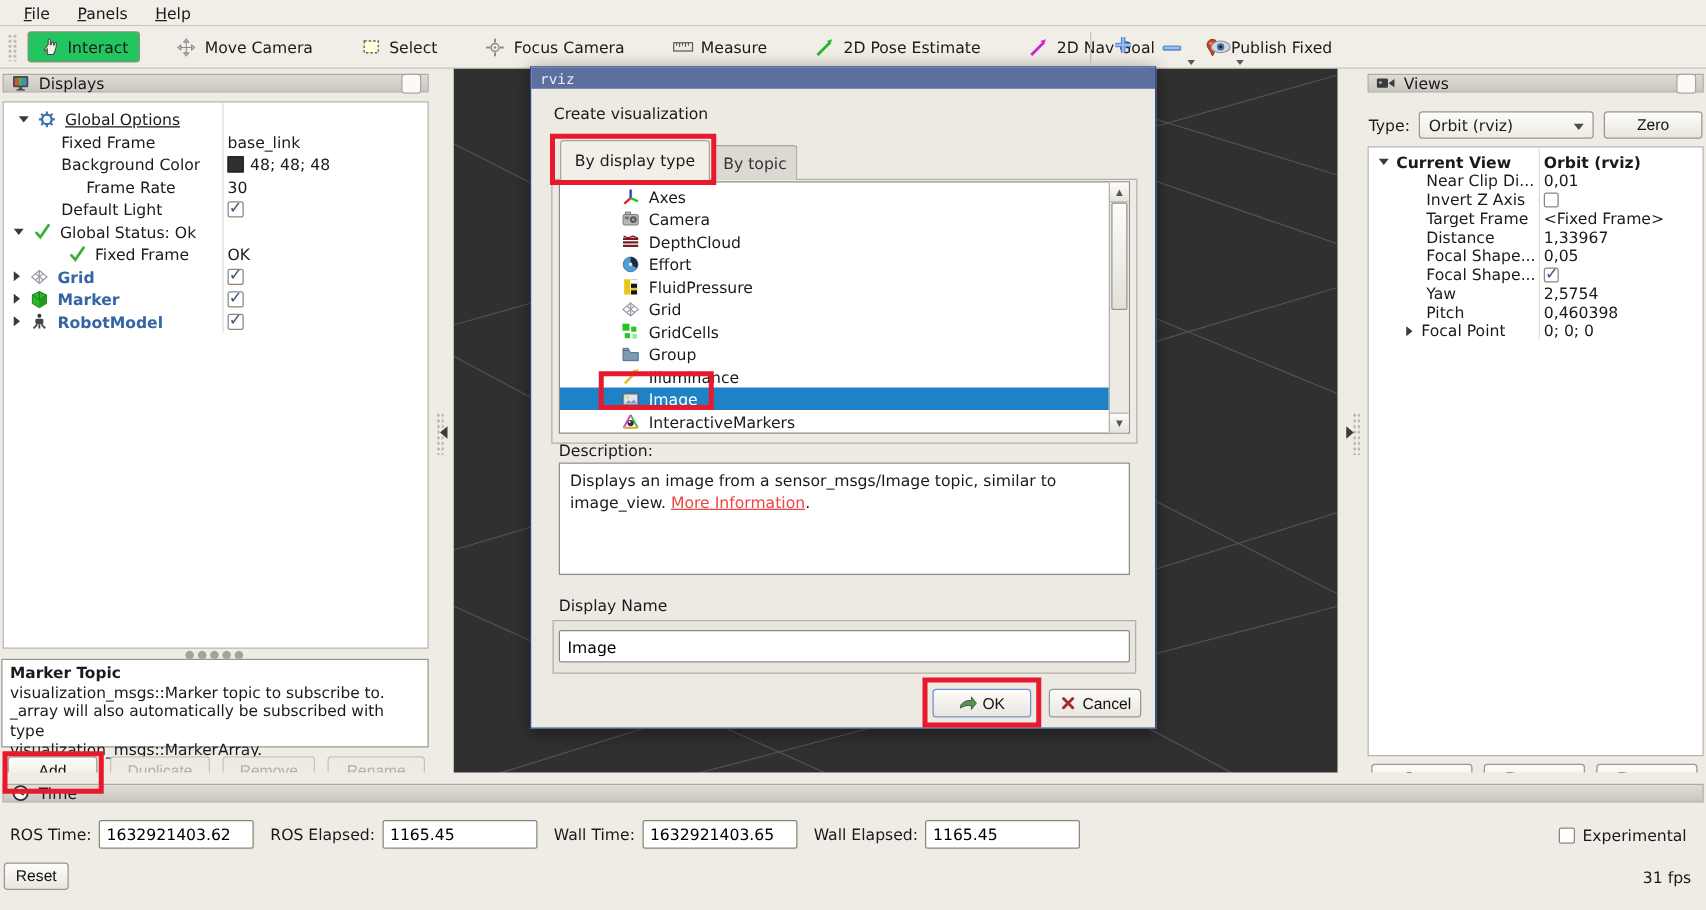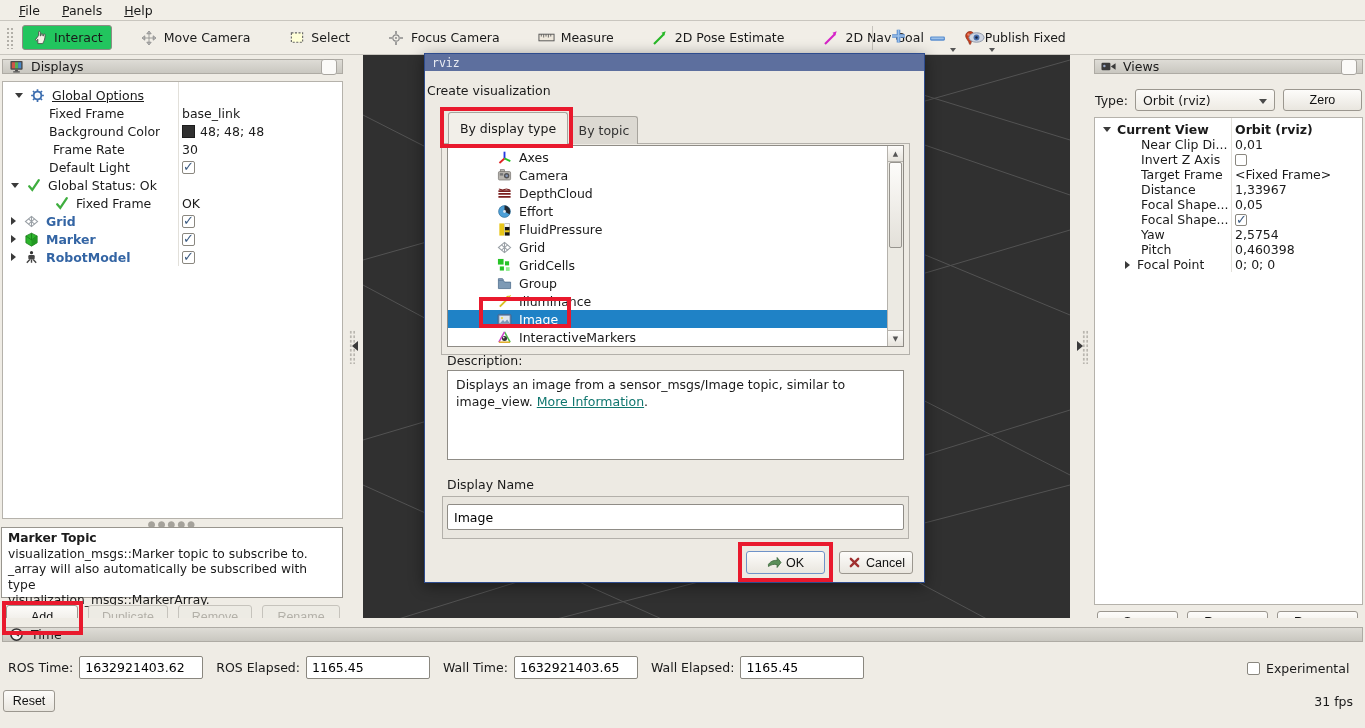--- a/index.html
+++ b/index.html
@@ -80,42 +80,42 @@
   #views-tree{position:absolute;left:2px;top:62px;width:269px;height:488px;overflow:hidden}
   #views-tree-rows{position:relative;padding-top:4px}
   #views-tree-rows::before{content:"";position:absolute;left:136px;top:0;bottom:0;width:1px;background:#e2e0da}
   .trow-v .cb{width:12px;height:12px}
 
   
   #dialog{position:absolute;left:424px;top:53px;width:501px;height:530px;z-index:20;
           background:#edeae3;border:1px solid #2e4c8e;box-sizing:border-box;box-shadow:0 3px 14px rgba(0,0,0,.45)}
   #dialog-titlebar{height:17px;background:#5d6f9e;color:#e9ebf2;display:flex;align-items:center;
                    padding-left:7px;font-family:"DejaVu Sans Mono","Liberation Mono",monospace;font-size:11.5px}
-  #dlg-heading{position:absolute;left:2px;top:29px}
+  #dlg-heading{position:absolute;left:18px;top:29px}
   .tab{position:absolute;box-sizing:border-box;border:1px solid #a7a49d;border-bottom:none;
        border-radius:3px 3px 0 0;display:flex;align-items:center;justify-content:center;font-size:12.5px}
   #tab-active{left:23px;top:58px;width:120px;height:32px;background:#f2efe9;z-index:2}
   #tab-inactive{left:145px;top:62px;width:68px;height:28px;background:#dcd9d2;color:#333;z-index:1}
   #dlg-frame{position:absolute;left:16px;top:89px;width:469px;height:212px;border:1px solid #b3b0aa;background:#eeebe4;box-sizing:border-box}
   #dlg-list{position:absolute;left:22px;top:91px;width:457px;height:202px;background:#fff;
             border:1px solid #8f8c86;box-sizing:border-box;overflow:hidden}
   .dl-rows{padding-top:2px}
   .dl-row{height:18px;display:flex;align-items:center;padding-left:48px;white-space:nowrap;width:441px;box-sizing:border-box}
   .dl-row.sel{background:#1f82c6;color:#fff}
   .dl-row .icon{width:16px;height:16px;margin-right:7px}
   .vscroll{position:absolute;right:0;top:0;bottom:0;width:16px;background:#eceae3;border-left:1px solid #b5b2ac;box-sizing:border-box}
   .sb-btn{position:absolute;left:0;width:15px;height:15px;display:flex;align-items:center;justify-content:center;
           background:linear-gradient(#fdfcfa,#e6e3dc);border-bottom:1px solid #b5b2ac;font-size:7px;color:#555}
   .sb-btn.bottom{bottom:0;top:auto;border-top:1px solid #b5b2ac;border-bottom:none}
   .sb-thumb{position:absolute;left:1px;top:16px;width:13px;height:86px;background:linear-gradient(#fdfcfa,#e3e0d9);
             border:1px solid #97948e;border-radius:2px;box-sizing:border-box}
   #dlg-desc-label{position:absolute;left:22px;top:299px}
   #dlg-desc-box{position:absolute;left:22px;top:316px;width:457px;height:90px;background:#fff;
                 border:1px solid #8f8c86;box-sizing:border-box;padding:5px 8px;line-height:17px}
-  a.link{color:#0f766e;text-decoration:underline}
+  a.link{color:#ef4444;text-decoration:underline}
   #dlg-name-label{position:absolute;left:22px;top:423px}
   #dlg-name-frame{position:absolute;left:17px;top:442px;width:467px;height:43px;background:#e9e6df;
                   border:1px solid #b3b0aa;box-sizing:border-box}
   #dlg-name-input{position:absolute;left:22px;top:450px;width:457px;height:26px;box-sizing:border-box;
                   border:1px solid #8f8c86;border-radius:2px;padding:0 6px;font-size:12.5px;
                   font-family:"DejaVu Sans","Liberation Sans",sans-serif;background:#fff}
   #dlg-ok{position:absolute;left:321px;top:497px;width:79px;height:23px;border:1px solid #6f93c8}
   #dlg-cancel{position:absolute;left:414px;top:497px;width:74px;height:23px}
   .btn .icon{width:15px;height:14px;margin-right:4px}
 
@@ -309,21 +309,21 @@
         <div class="trow trow-d">
           <div class="tleft" style="padding-left: 46px;">
             <span class="tlabel">Background Color</span>
           </div>
           <div class="tright">
             <span class="swatch" style="background: rgb(48, 48, 48);"></span>
             <span class="tvalue">48; 48; 48</span>
           </div>
         </div>
         <div class="trow trow-d">
-          <div class="tleft" style="padding-left: 50px;">
+          <div class="tleft" style="padding-left: 66px;">
             <span class="tlabel">Frame Rate</span>
           </div>
           <div class="tright">
             <span class="tvalue">30</span>
           </div>
         </div>
         <div class="trow trow-d">
           <div class="tleft" style="padding-left: 46px;">
             <span class="tlabel">Default Light</span>
           </div>

